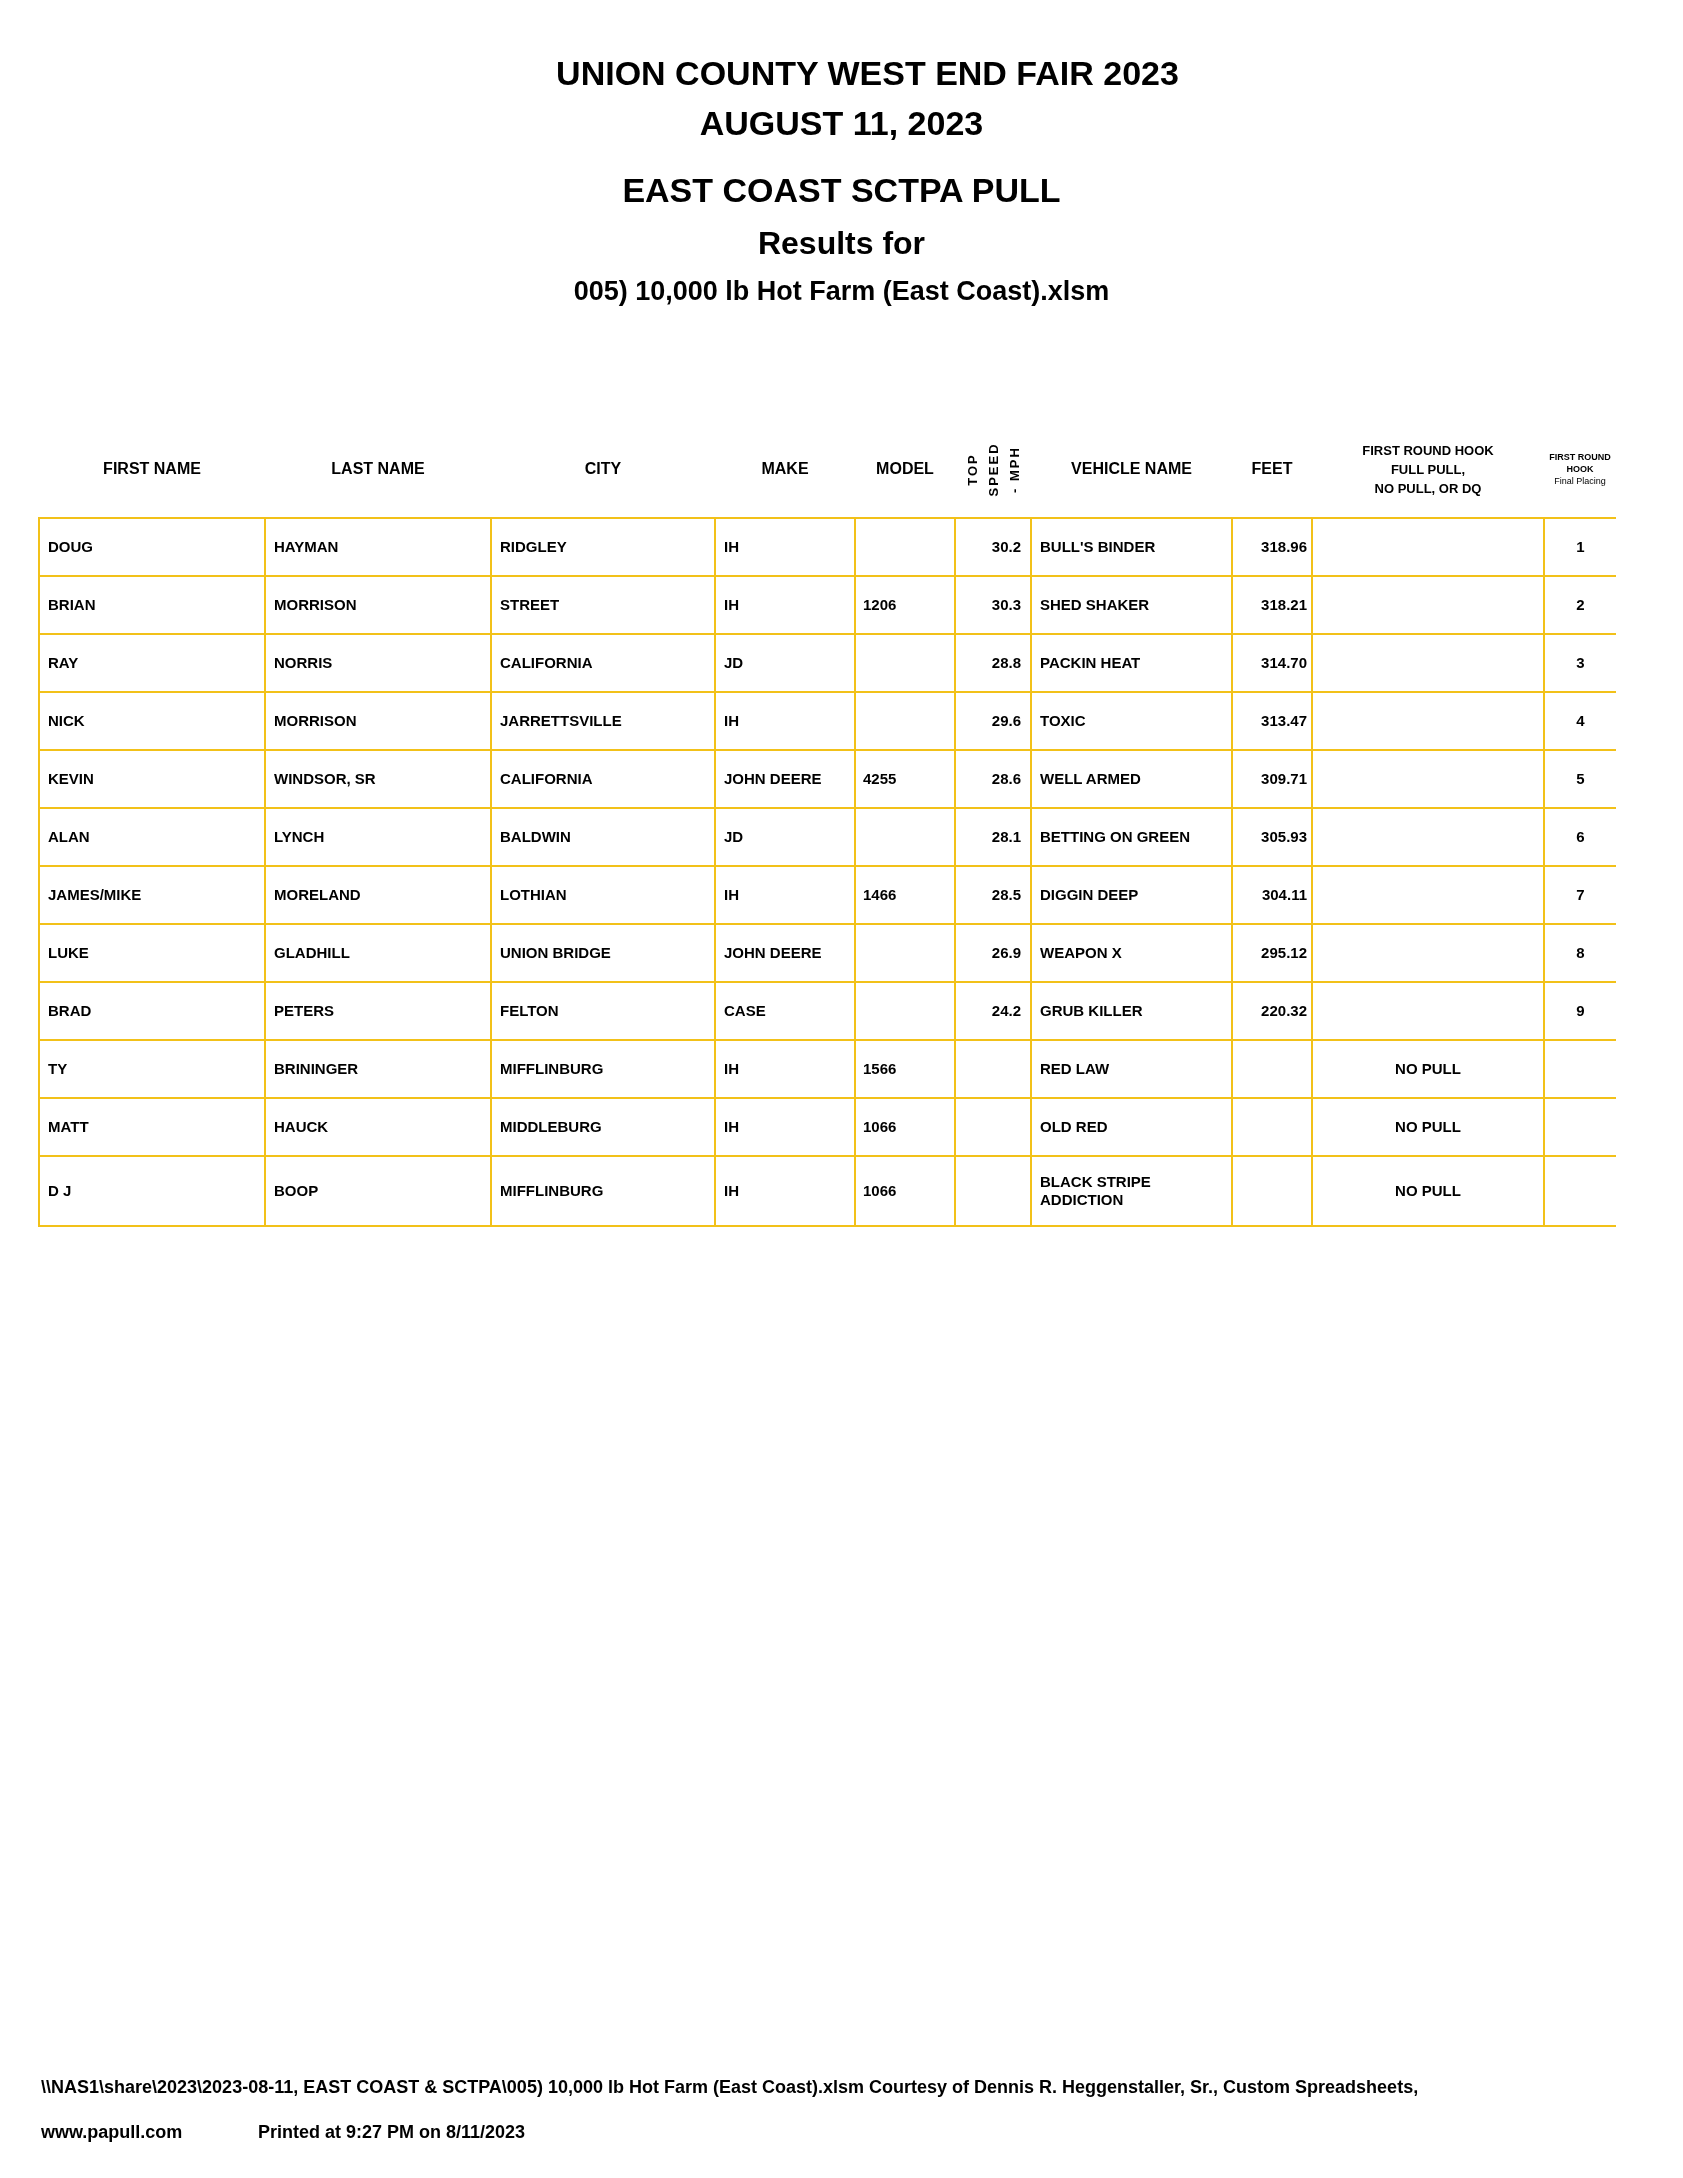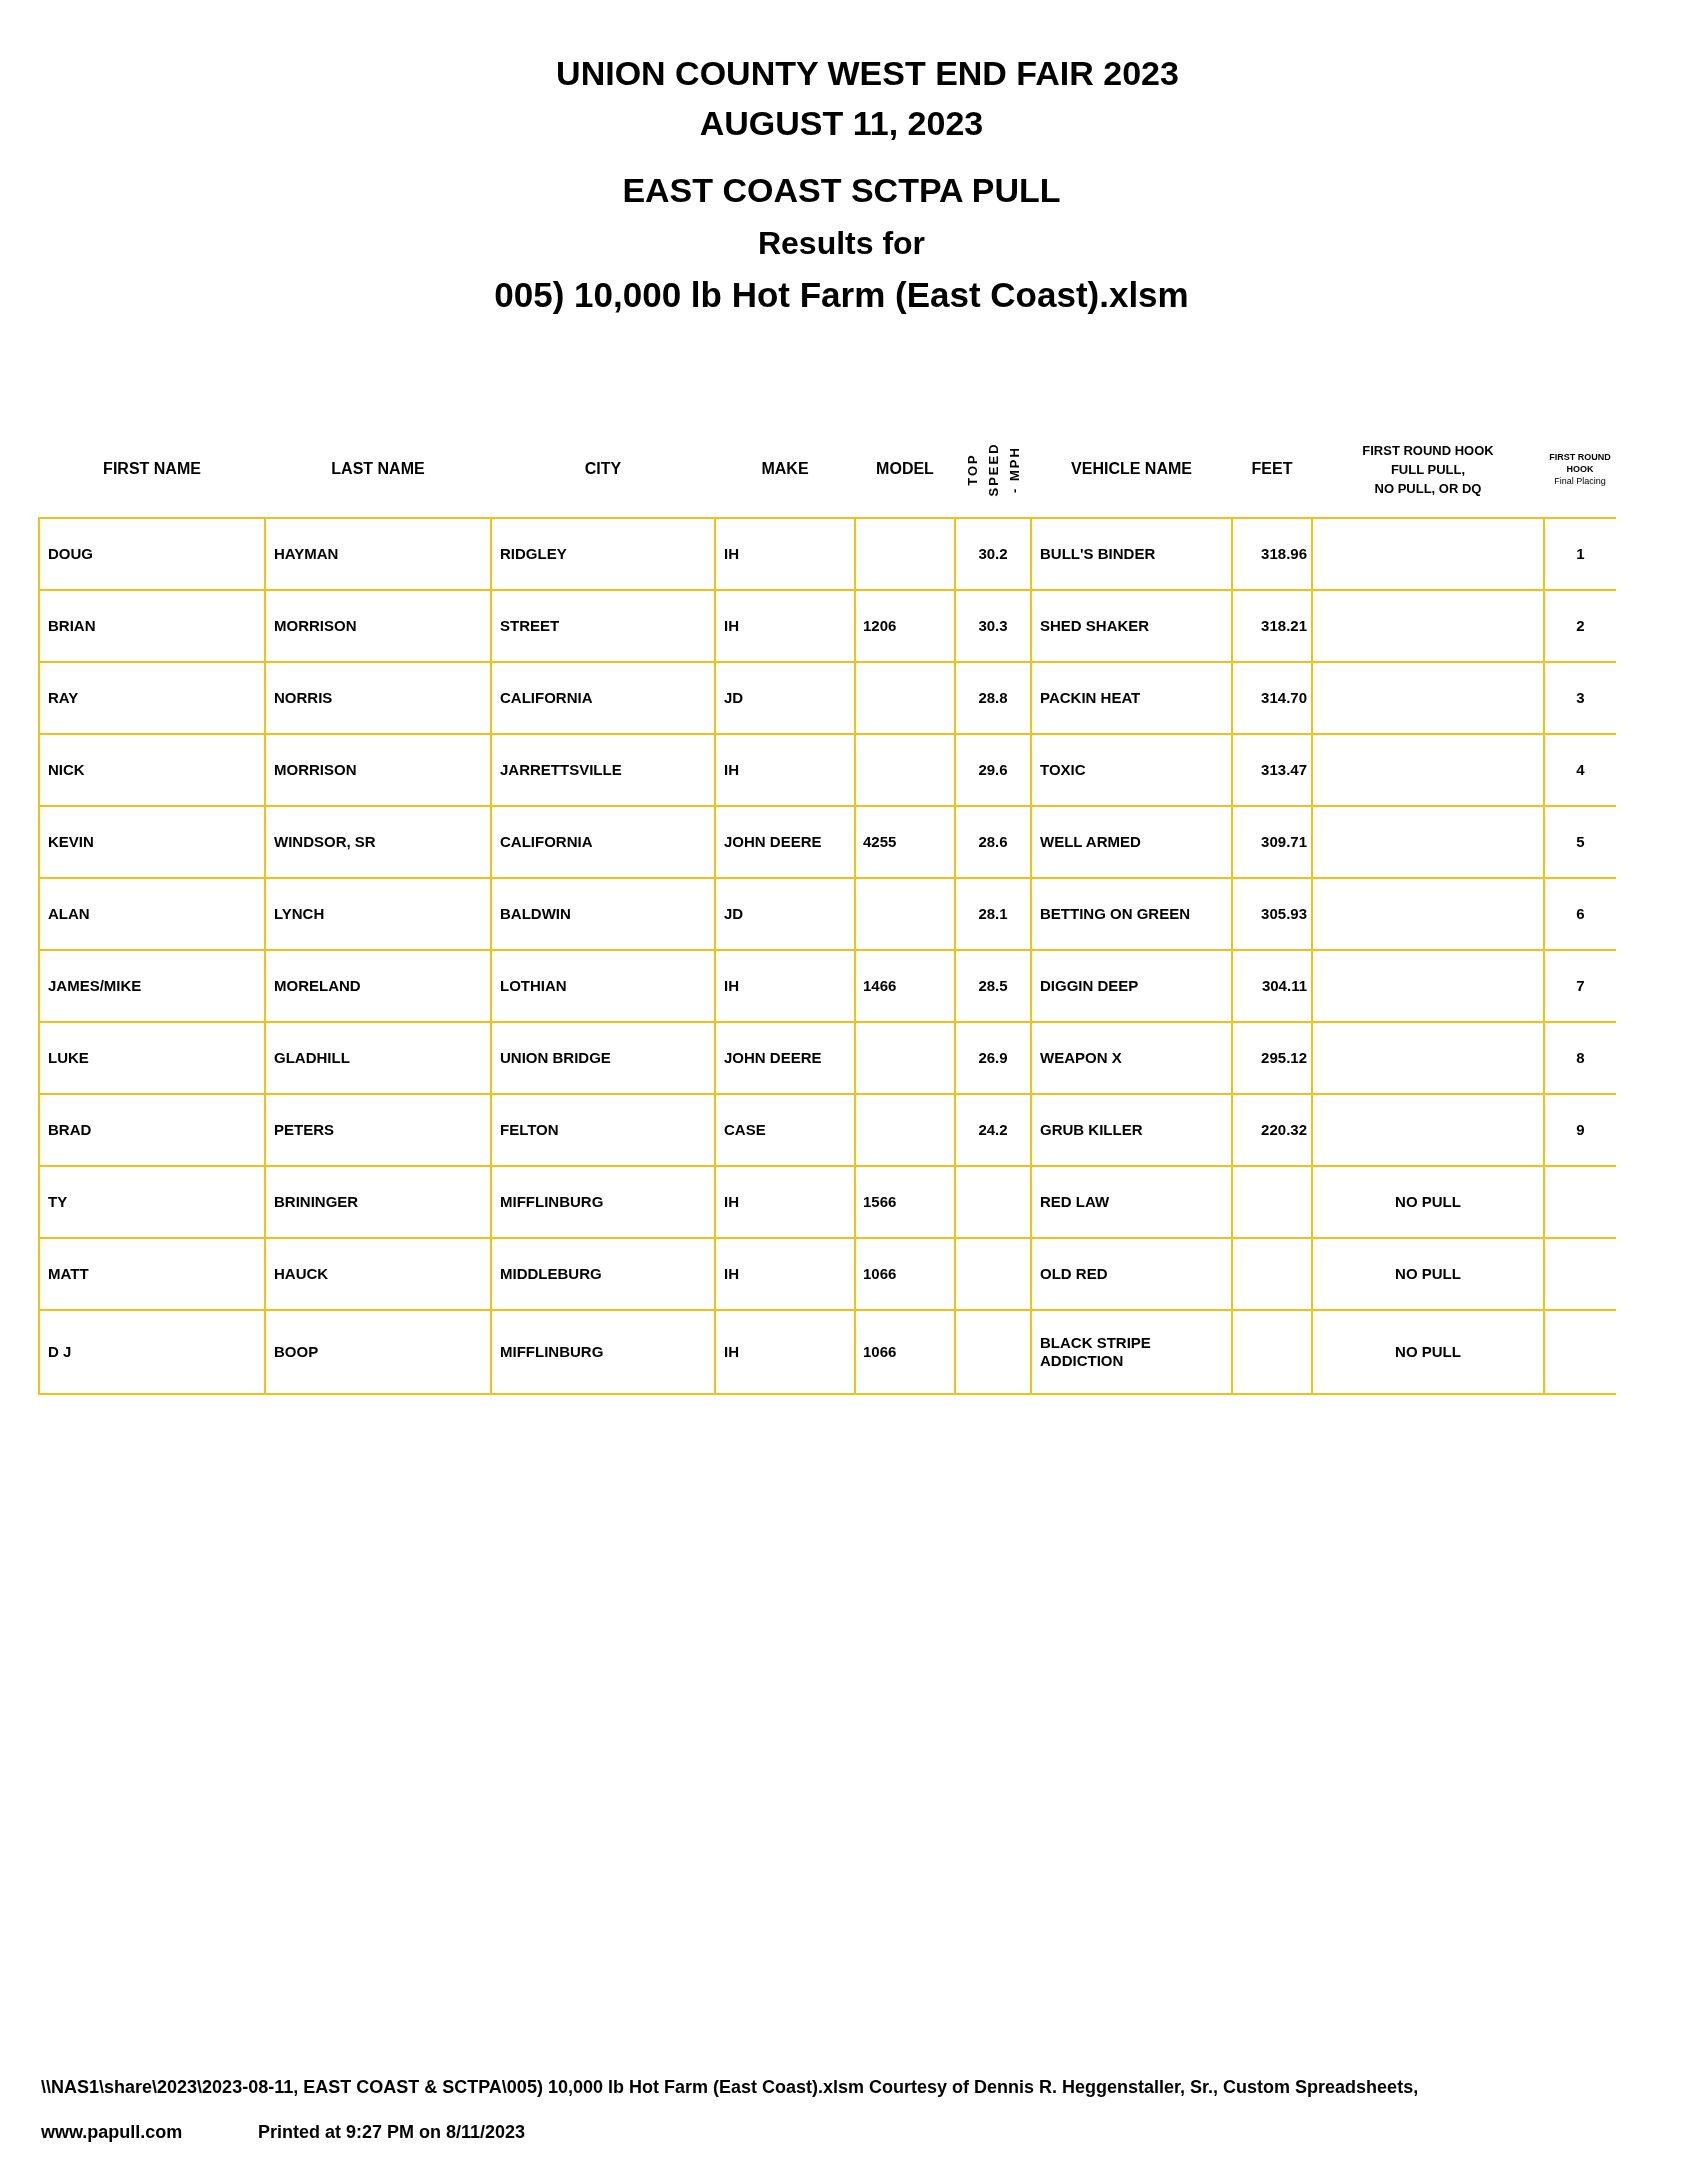--- a/index.html
+++ b/index.html
@@ -6,21 +6,21 @@
   .sheet {
     position:relative; width:1683px; height:2178px; background:#ffffff;
     font-family:"Liberation Sans", sans-serif; color:#000;
   }
   .title-line { position:absolute; left:0; width:1683px; text-align:center;
     font-weight:bold; line-height:1.05; white-space:nowrap; }
   .t1 { top:56px;  font-size:34px;margin-left:26px; }
   .t2 { top:106px; font-size:34px; }
   .t3 { top:173px; font-size:34px; }
   .t4 { top:227px; font-size:32px; }
-  .t5 { top:277px; font-size:35px; }
+  .t5 { top:277px; font-size:27px; }
 
   table.results { position:absolute; left:38px; top:421px; width:1576px;
     border-collapse:collapse; table-layout:fixed; }
   table.results col.c1 { width:226px; }
   table.results col.c2 { width:226px; }
   table.results col.c3 { width:224px; }
   table.results col.c4 { width:140px; }
   table.results col.c5 { width:100px; }
   table.results col.c6 { width:76px; }
   table.results col.c7 { width:201px; }
@@ -35,21 +35,21 @@
   .placing-sub { font-weight:normal; font-size:9px; }
   .vert-wrap { display:flex; align-items:center; justify-content:center; height:96px; }
   .vert { transform:rotate(-90deg); font-size:13px; font-weight:bold;
     line-height:21px; letter-spacing:2px; white-space:nowrap; text-align:center; }
 
   tbody td { border:2px solid #f2c119; height:38px; vertical-align:middle;
     font-weight:bold; font-size:15px; line-height:18px;
     padding:2px 4px 2px 8px; overflow:hidden; }
   tbody tr:last-child td { height:50px; }
   td.col-model { padding-left:7px; }
-  td.col-top-speed { text-align:center; padding:16px; }
+  td.col-top-speed { text-align:right; padding:9px; }
   td.col-feet { padding-left:6px;text-align:right; }
   td.col-hook { text-align:center; padding:2px; }
   td.col-placing { text-align:center; padding:2px; border-right:none; }
 
   .footer-line1 { position:absolute; left:41px; top:2077px; width:1604px;
     font-weight:bold; font-size:18px; white-space:nowrap; }
   .footer-line2 { position:absolute; left:41px; top:2122px; font-weight:bold; font-size:18px; }
   .footer-printed { position:absolute; left:258px; top:2122px; font-weight:bold; font-size:18px; }
 </style>
 </head>

